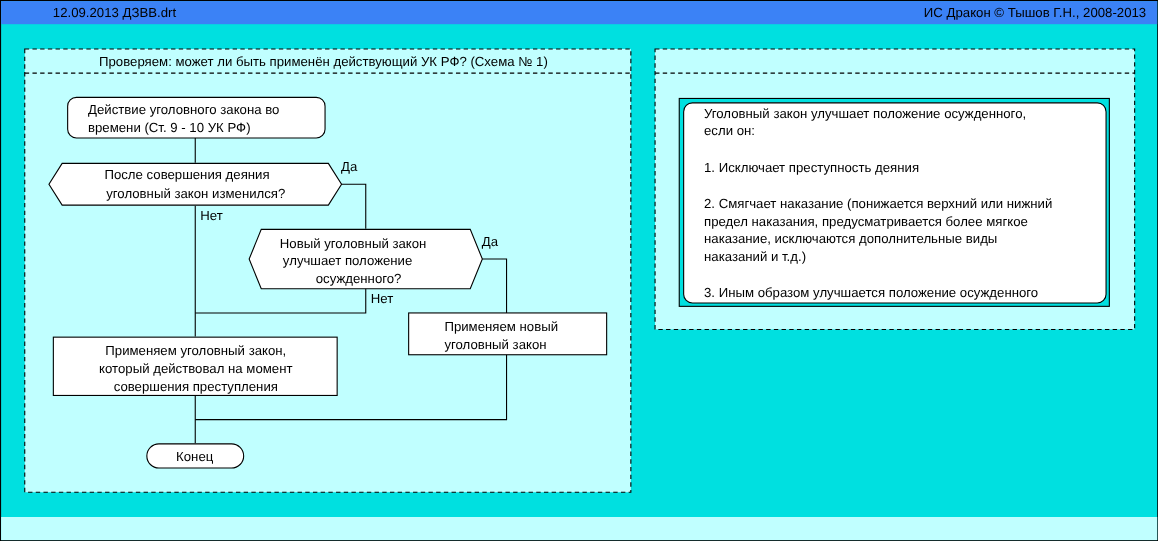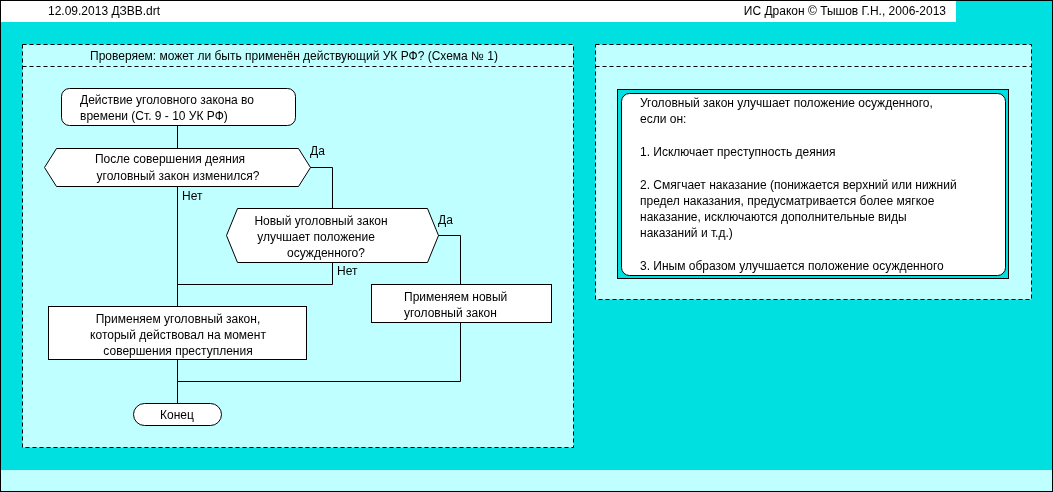--- a/index.html
+++ b/index.html
@@ -1,31 +1,31 @@
 <!DOCTYPE html>
 <html><head>
 <meta charset="utf-8">
 <style>
   html, body { margin: 0; padding: 0; }
   body { width: 1053px; height: 492px; position: relative; overflow: hidden; background: #00E0E0; font-family: "Liberation Sans", "DejaVu Sans", sans-serif; font-size: 12px; color: #000; }
   .frame { position: absolute; left: 0; top: 0; width: 1051px; height: 490px; border: 1px solid #000; background: #00E0E0; }
-  .topbar { position: absolute; left: 0; top: 0; width: 955px; height: 21px; background: #ffffff; }
+  .topbar { position: absolute; left: 0; top: 0; width: 1051px; height: 21px; background: #3b82f6; }
   .topbar .left { position: absolute; left: 47px; top: 3px; }
   .topbar .right { position: absolute; right: 10px; top: 3px; }
   .bottombar { position: absolute; left: 0; top: 469px; width: 1051px; height: 21px; background: #C0FFFF; }
   svg { position: absolute; left: 0; top: 0; }
   svg text { font-family: "Liberation Sans", "DejaVu Sans", sans-serif; font-size: 12px; fill: #000; }
 </style>
 </head>
 <body>
 
 <div class="frame">
   <div class="topbar">
     <span class="left">12.09.2013  ДЗВВ.drt</span>
-    <span class="right">ИС Дракон © Тышов Г.Н., 2006-2013</span>
+    <span class="right">ИС Дракон © Тышов Г.Н., 2008-2013</span>
   </div>
   <div class="bottombar"></div>
 </div>
 
 <svg width="1053" height="492">
 
   <g>
     <rect x="22.5" y="44.5" width="551" height="403" fill="#C0FFFF" stroke="#000" stroke-dasharray="4,3"></rect>
     <line x1="22.5" y1="66.5" x2="573.5" y2="66.5" stroke="#000" stroke-dasharray="4,3"></line>
     <text x="294" y="60" text-anchor="middle">Проверяем: может ли быть применён действующий УК РФ? (Схема № 1)</text>

